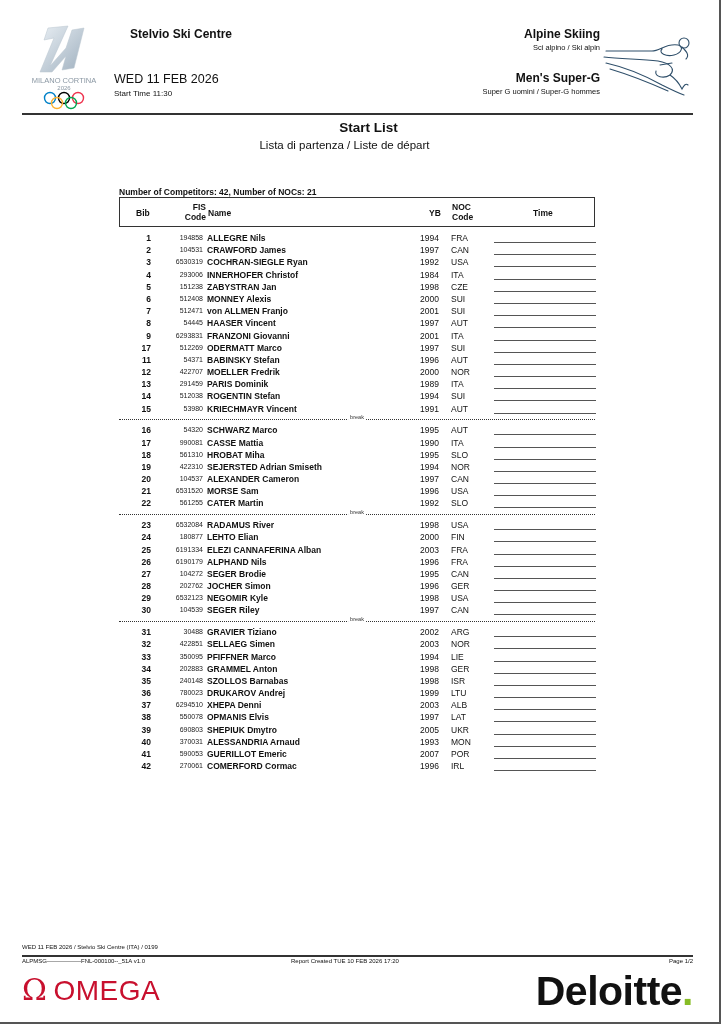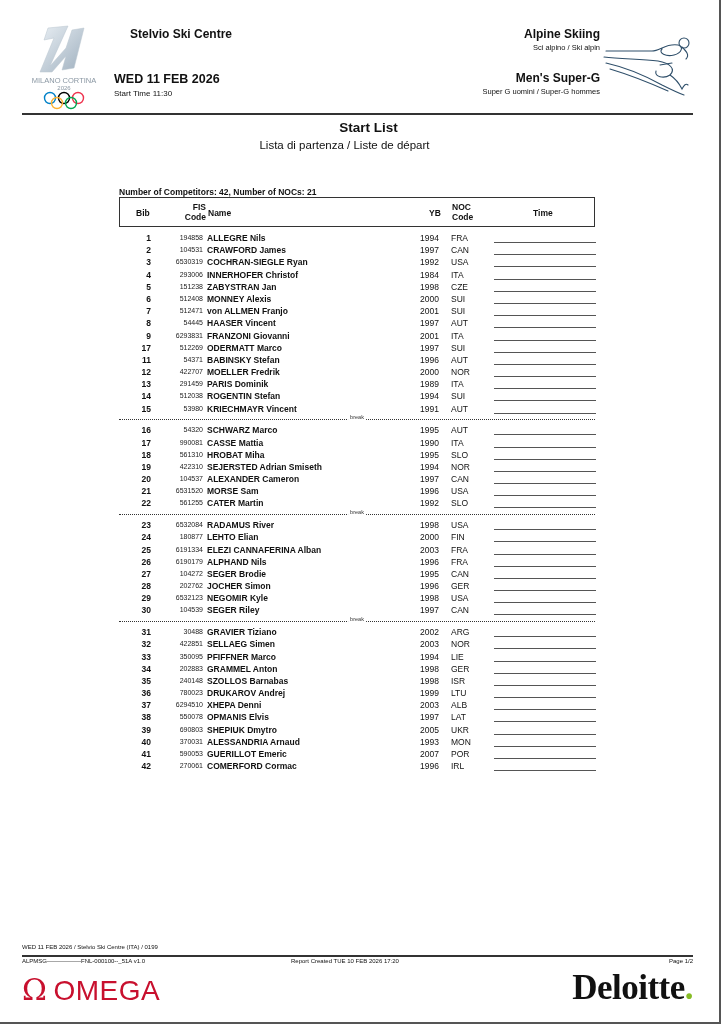--- a/index.html
+++ b/index.html
@@ -4,21 +4,21 @@
 <style>
   * { box-sizing: border-box; margin: 0; padding: 0; }
   html, body { width: 721px; height: 1024px; background: #ffffff; overflow: hidden; }
   body { font-family: "Liberation Sans", sans-serif; color: #111; position: relative; }
   .page-edge-right { position: absolute; top: 0; right: 0; width: 2px; height: 1024px; background: #555; }
   .page-edge-bottom { position: absolute; left: 0; bottom: 0; width: 721px; height: 2px; background: #555; }
 
   
   .logo-games { position: absolute; left: 26px; top: 22px; width: 76px; height: 92px; }
   .venue { position: absolute; left: 114px; top: 27px; font-size: 12px; font-weight: bold; margin-left: 16px; }
-  .date { position: absolute; left: 114px; top: 72px; font-size: 12.5px; font-weight: bold; }
+  .date { position: absolute; left: 114px; top: 72px; font-size: 12.5px; font-weight: normal; }
   .start-time { position: absolute; left: 114px; top: 89px; font-size: 8px; }
   .sport-block { position: absolute; right: 121px; top: 27px; text-align: right; }
   .sport-title { font-size: 12px; font-weight: bold; }
   .sport-sub { font-size: 7.5px; margin-top: 2px; }
   .event-title { font-size: 12px; font-weight: bold; margin-top: 19px; }
   .event-sub { font-size: 7.5px; margin-top: 2px; }
   .pictogram { position: absolute; left: 600px; top: 35px; width: 100px; height: 70px; }
   .header-rule { position: absolute; left: 22px; top: 113px; width: 671px; height: 2px; background: #333; }
 
   
@@ -51,21 +51,21 @@
   .break .lbl { position: absolute; left: 50%; transform: translateX(-50%); top: -1px; font-size: 5.5px; background: #fff; padding: 0 2px; color: #333; }
 
   
   .foot-line1 { position: absolute; left: 22px; top: 944px; font-size: 6px; }
   .foot-rule { position: absolute; left: 22px; top: 955px; width: 671px; height: 1.5px; background: #333; }
   .foot-code { position: absolute; left: 22px; top: 958px; font-size: 6px; }
   .foot-created { position: absolute; left: 291px; top: 958px; font-size: 6px; }
   .foot-page { position: absolute; right: 28px; top: 958px; font-size: 6px; }
   .omega { position: absolute; left: 22px; top: 972px; color: #c8102e; font-size: 28px; letter-spacing: 0.5px; }
   .omega .sym { font-family: "DejaVu Serif", serif; font-size: 30px; margin-right: 6px; }
-  .deloitte { position: absolute; right: 28px; top: 968px; font-size: 35px; font-weight: bold; letter-spacing: -0.5px; color: #111; font-family: Liberation Serif, serif; }
+  .deloitte { position: absolute; right: 28px; top: 968px; font-size: 41px; font-weight: bold; letter-spacing: -0.5px; color: #111; }
   .deloitte .dot { color: #86bc25; }
 </style>
 </head>
 <body>
 
 <div class="page-edge-right"></div>
 <div class="page-edge-bottom"></div>
 
 <div class="logo-games">
   <svg width="76" height="92" viewBox="0 0 76 92">

